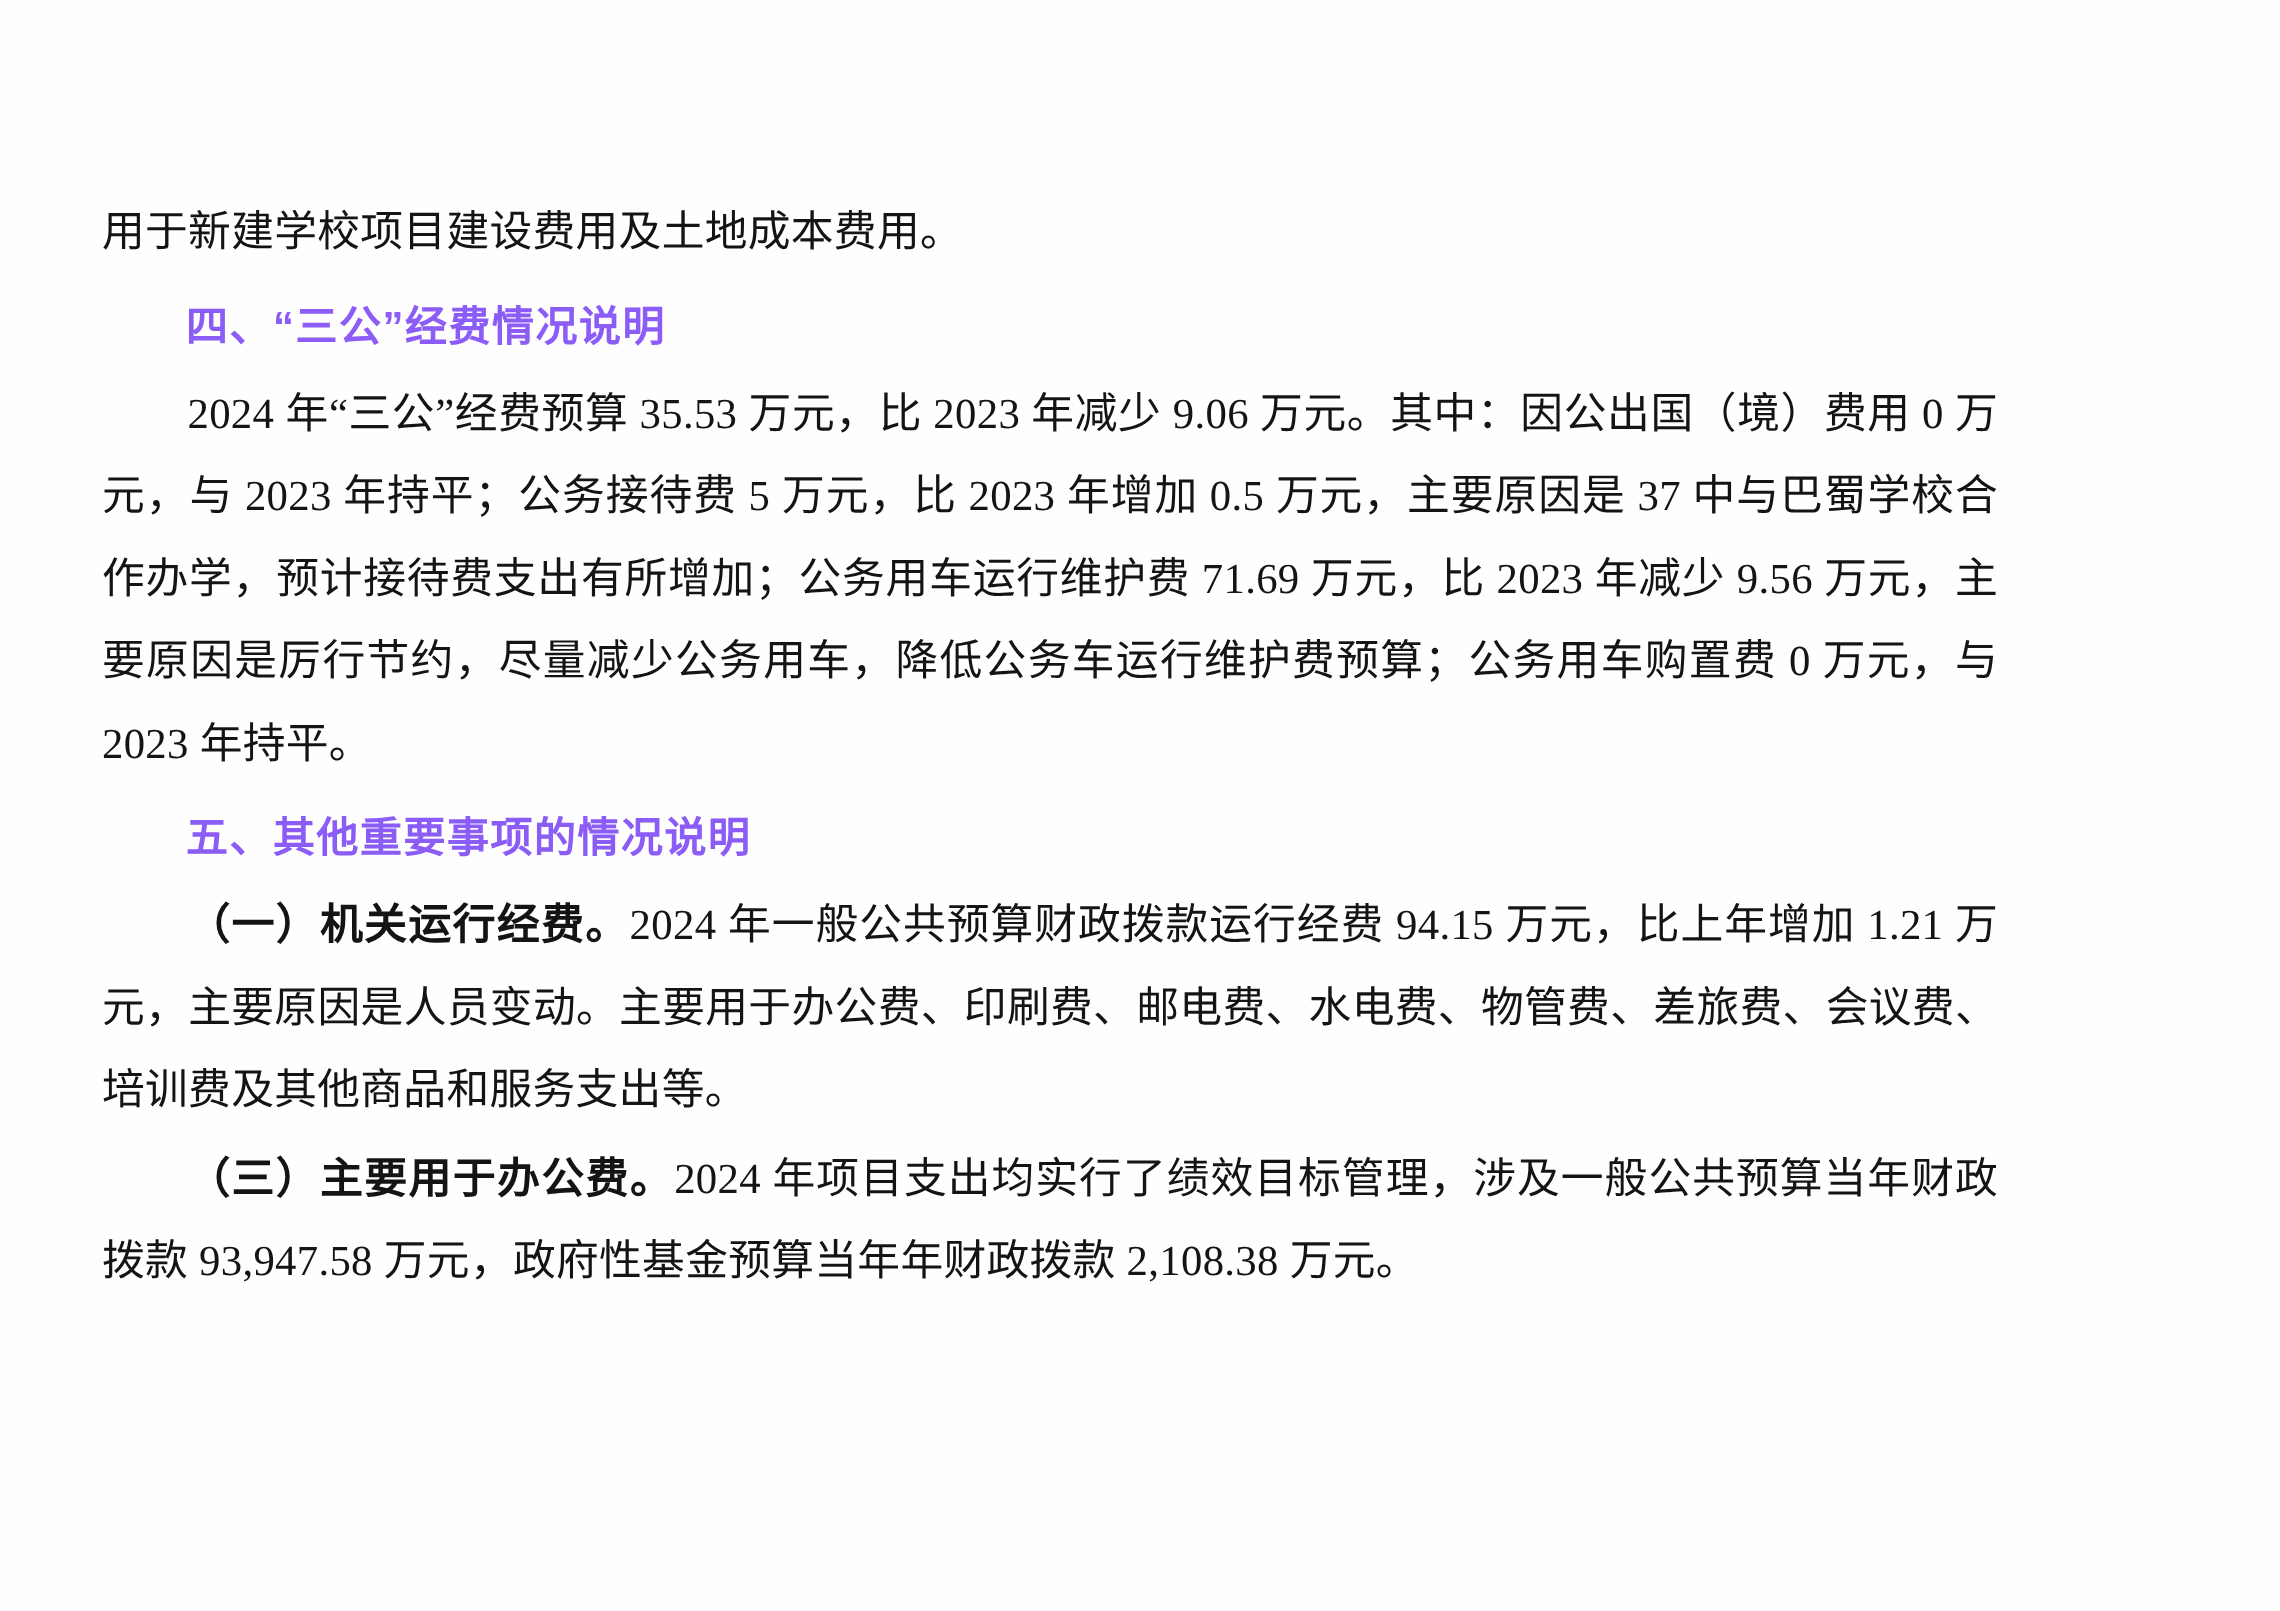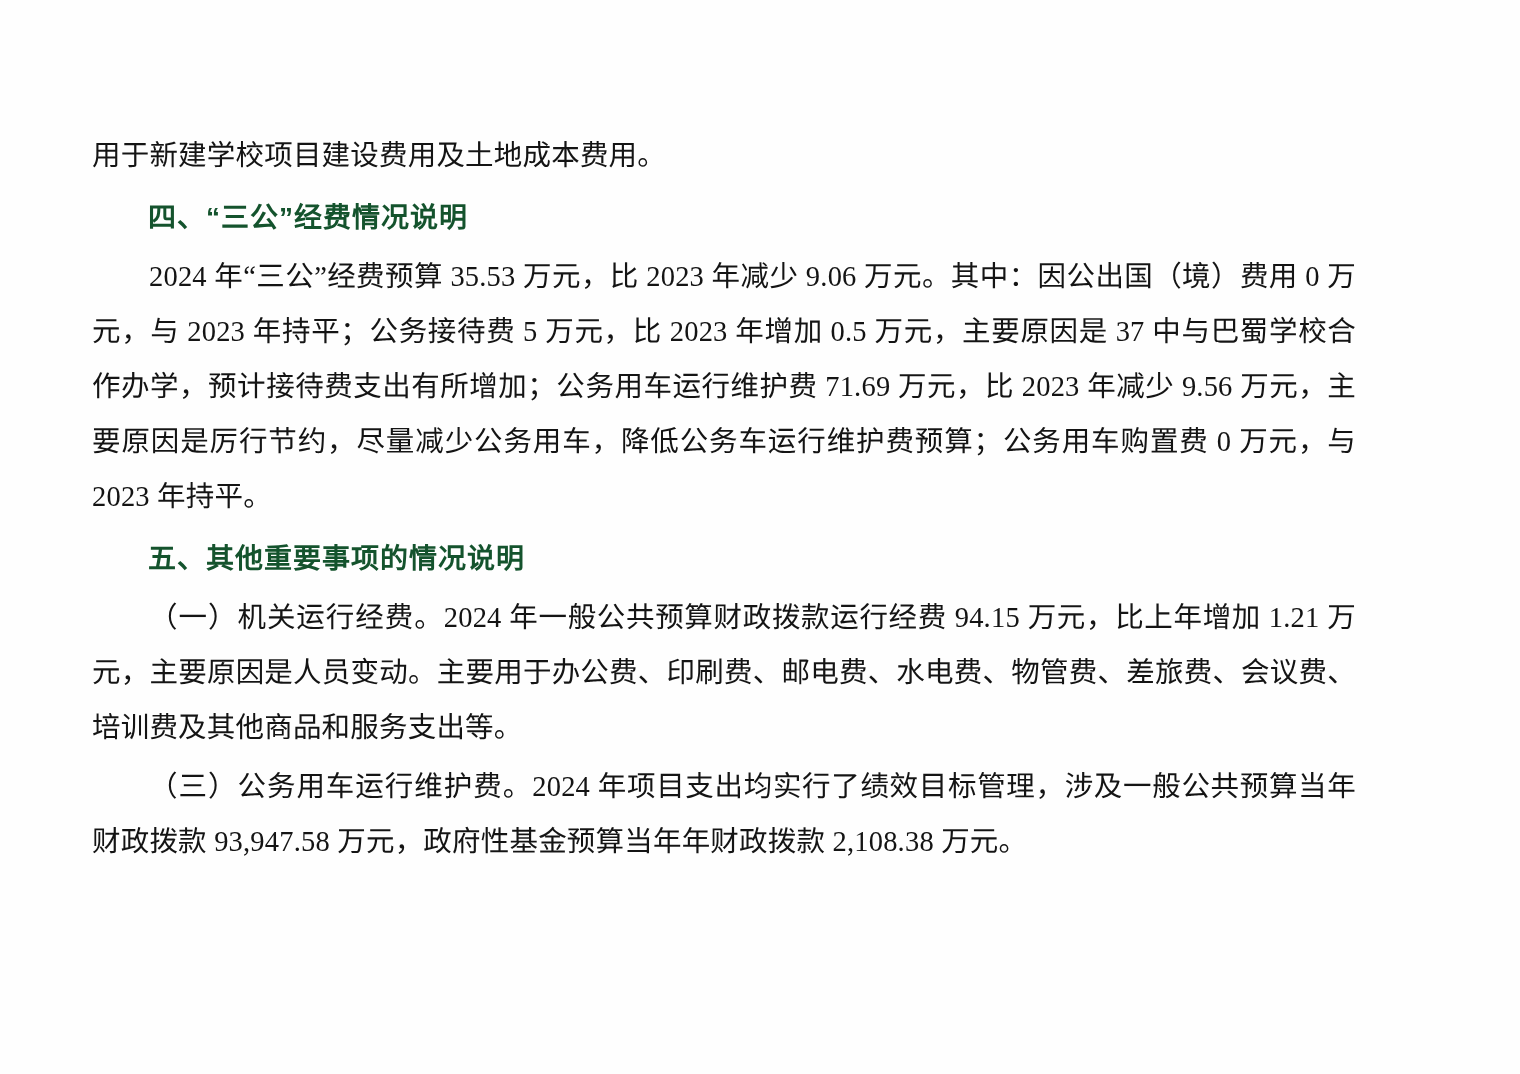--- a/index.html
+++ b/index.html
@@ -13,21 +13,21 @@
     overflow: hidden;
     font-family: "Liberation Serif", "DejaVu Serif", serif;
     color: #1a1a1a;
   }
   .page {
     position: relative;
     width: 1520px;
     height: 1074px;
     background: #fefefe;
     box-sizing: border-box;
-    padding: 128px 132px 0 92px;
+    padding: 128px 132px 0 68px;
   }
   .doc-body {
     width: 1264px;
   }
   p {
     margin: 0 0 4px 0;
     font-size: 28.5px;
     line-height: 55px;
     text-align: justify;
     text-justify: inter-ideograph;
@@ -38,24 +38,24 @@
     text-indent: 2em;
   }
   .heading {
     font-weight: bold;
     font-family: "Liberation Sans", "DejaVu Sans", sans-serif;
     font-size: 28px;
     line-height: 58px;
     text-indent: 2em;
     letter-spacing: 1px;
     margin: 6px 0 2px 0;
-    color: #14532d;
+    color: #8b5cf6;
   }
   .strong-lead {
-    font-weight: normal;
+    font-weight: bold;
     font-family: "Liberation Sans", "DejaVu Sans", sans-serif;
     letter-spacing: 0.5px;
   }
 </style>
 </head>
 <body>
 
 <div class="page">
   <div class="doc-body">
 
@@ -63,16 +63,16 @@
 
     <p class="heading">四、“三公”经费情况说明</p>
 
     <p class="indent">2024 年“三公”经费预算 35.53 万元，比 2023 年减少 9.06 万元。其中：因公出国（境）费用 0 万元，与 2023 年持平；公务接待费 5 万元，比 2023 年增加 0.5 万元，主要原因是 37 中与巴蜀学校合作办学，预计接待费支出有所增加；公务用车运行维护费 71.69 万元，比 2023 年减少 9.56 万元，主要原因是厉行节约，尽量减少公务用车，降低公务车运行维护费预算；公务用车购置费 0 万元，与 2023 年持平。</p>
 
     <p class="heading">五、其他重要事项的情况说明</p>
 
     <p class="indent"><span class="strong-lead">（一）机关运行经费。</span><span>2024 年一般公共预算财政拨款运行经费 94.15 万元，比上年增加 1.21 万元，主要原因是人员变动。主要用于办公费、印刷费、邮电费、水电费、物管费、差旅费、会议费、培训费及其他商品和服务支出等。</span></p>
 
 
-    <p class="indent"><span class="strong-lead">（三）公务用车运行维护费。</span><span>2024 年项目支出均实行了绩效目标管理，涉及一般公共预算当年财政拨款 93,947.58 万元，政府性基金预算当年年财政拨款 2,108.38 万元。</span></p>
+    <p class="indent"><span class="strong-lead">（三）主要用于办公费。</span><span>2024 年项目支出均实行了绩效目标管理，涉及一般公共预算当年财政拨款 93,947.58 万元，政府性基金预算当年年财政拨款 2,108.38 万元。</span></p>
 
   </div>
 </div>
 
 </body></html>

